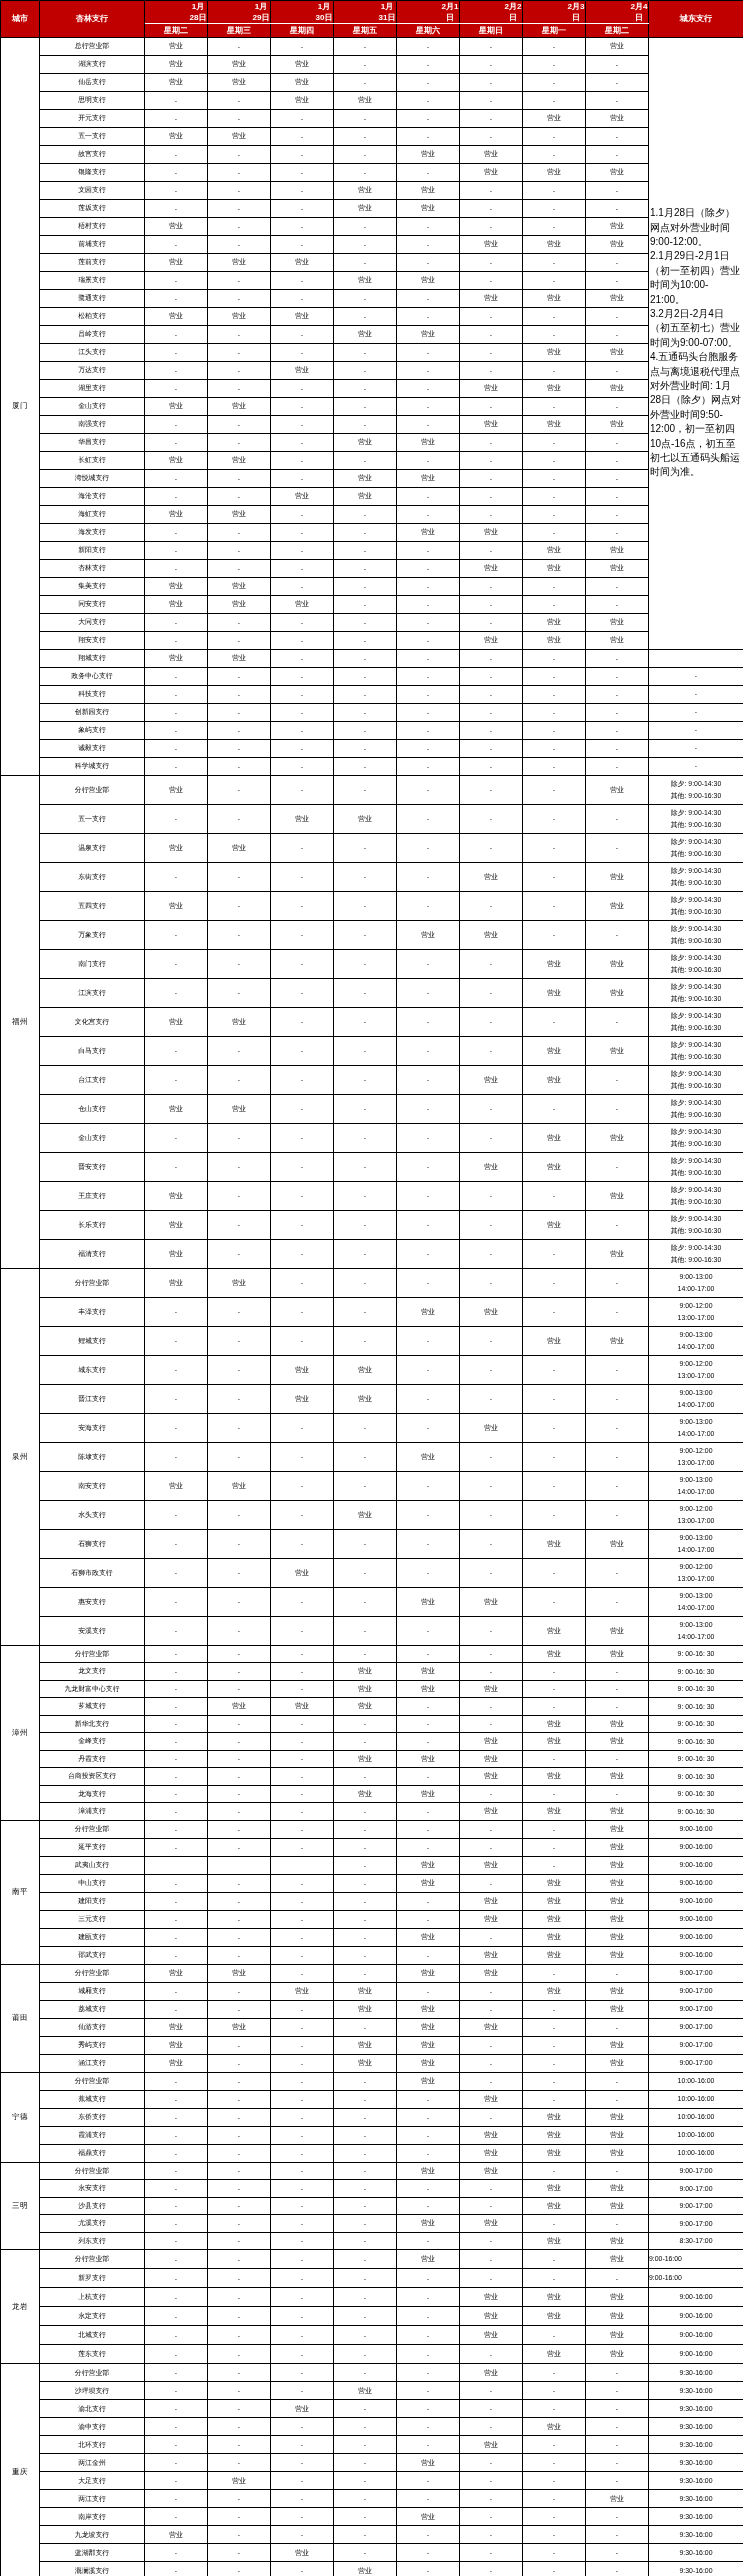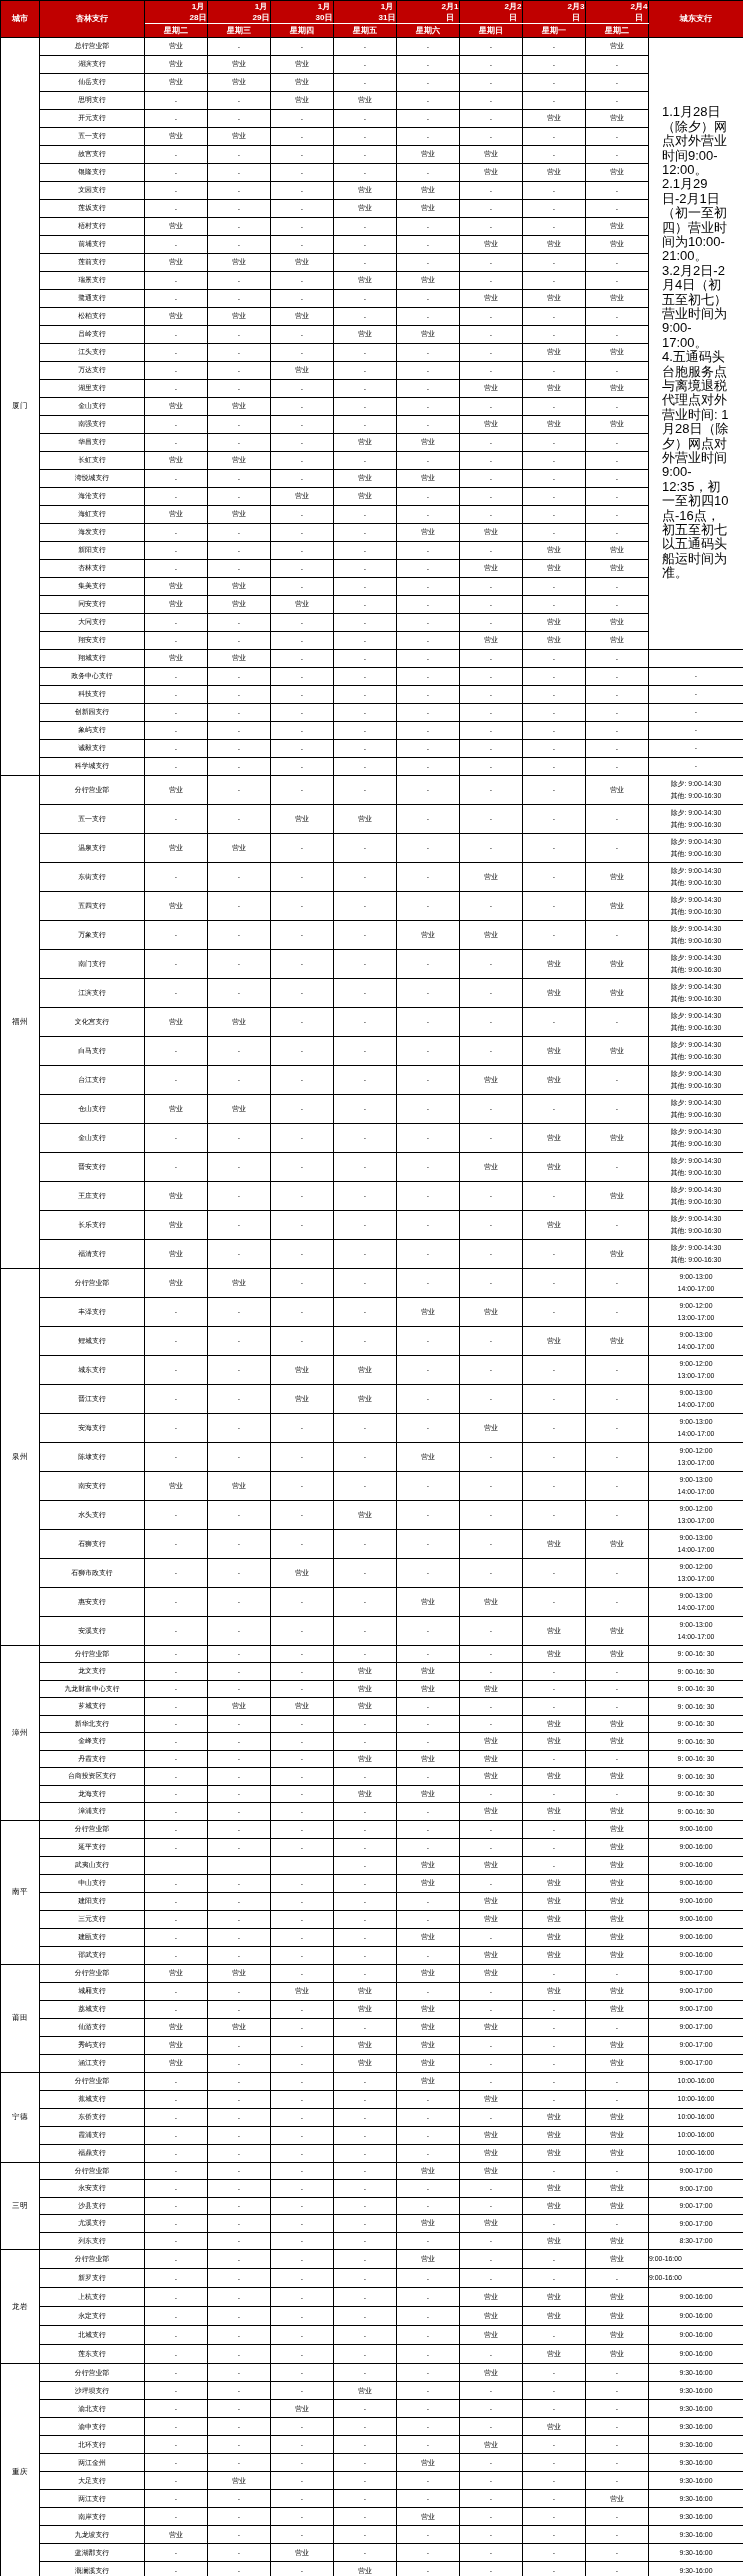--- a/index.html
+++ b/index.html
@@ -11,21 +11,21 @@
   col.c-hours{width:95px;}
   th,td{border:0.6px solid #000;overflow:hidden;padding:0;}
   thead th{background:#c00000;color:#fff;font-weight:bold;font-size:8.1px;height:12.5px;text-align:center;}
   th.th-date{border-bottom:0.6px solid #fff;padding-left:44px;}
   th.th-week{border-top:none;}
   tbody td{font-size:6.9px;text-align:center;vertical-align:middle;background:#fff;}
   td.city-cell{font-size:7.5px;font-weight:normal;letter-spacing:0.6px;}
   td.branch-cell{font-size:6.9px;}
   td.status-cell{font-size:6.9px;}
   td.hours-cell{font-size:6.9px;line-height:1.65;}
-  td.note-cell{font-size:13px;line-height:14.4px;text-align:left;padding:0 13px;}
+  td.note-cell{font-size:10px;line-height:14.4px;text-align:left;padding:0 1px;}
   td.note-cell div{text-align:left;}
   tr.sec-top > td{border-top:1.2px solid #000;}
 </style>
 </head>
 <body>
 
 <table>
   <colgroup>
     <col class="c-city">
       <col class="c-branch">
@@ -72,22 +72,22 @@
         <td class="status-cell">-</td>
         <td class="status-cell">-</td>
         <td class="status-cell">-</td>
         <td class="status-cell">-</td>
         <td class="status-cell">-</td>
         <td class="status-cell">-</td>
         <td class="status-cell">营业</td>
         <td class="note-cell" rowspan="34">
           <div>1.1月28日（除夕）网点对外营业时间9:00-12:00。</div>
           <div>2.1月29日-2月1日（初一至初四）营业时间为10:00-21:00。</div>
-          <div>3.2月2日-2月4日（初五至初七）营业时间为9:00-17:00。</div>
-          <div>4.五通码头台胞服务点与离境退税代理点对外营业时间: 1月28日（除夕）网点对外营业时间9:00-12:35，初一至初四10点-16点，初五至初七以五通码头船运时间为准。</div>
+          <div>3.2月2日-2月4日（初五至初七）营业时间为9:00-07:00。</div>
+          <div>4.五通码头台胞服务点与离境退税代理点对外营业时间: 1月28日（除夕）网点对外营业时间9:50-12:00，初一至初四10点-16点，初五至初七以五通码头船运时间为准。</div>
         </td>
       </tr>
       <tr style="height: 18px;">
         <td class="branch-cell">湖滨支行</td>
         <td class="status-cell">营业</td>
         <td class="status-cell">营业</td>
         <td class="status-cell">营业</td>
         <td class="status-cell">-</td>
         <td class="status-cell">-</td>
         <td class="status-cell">-</td>

